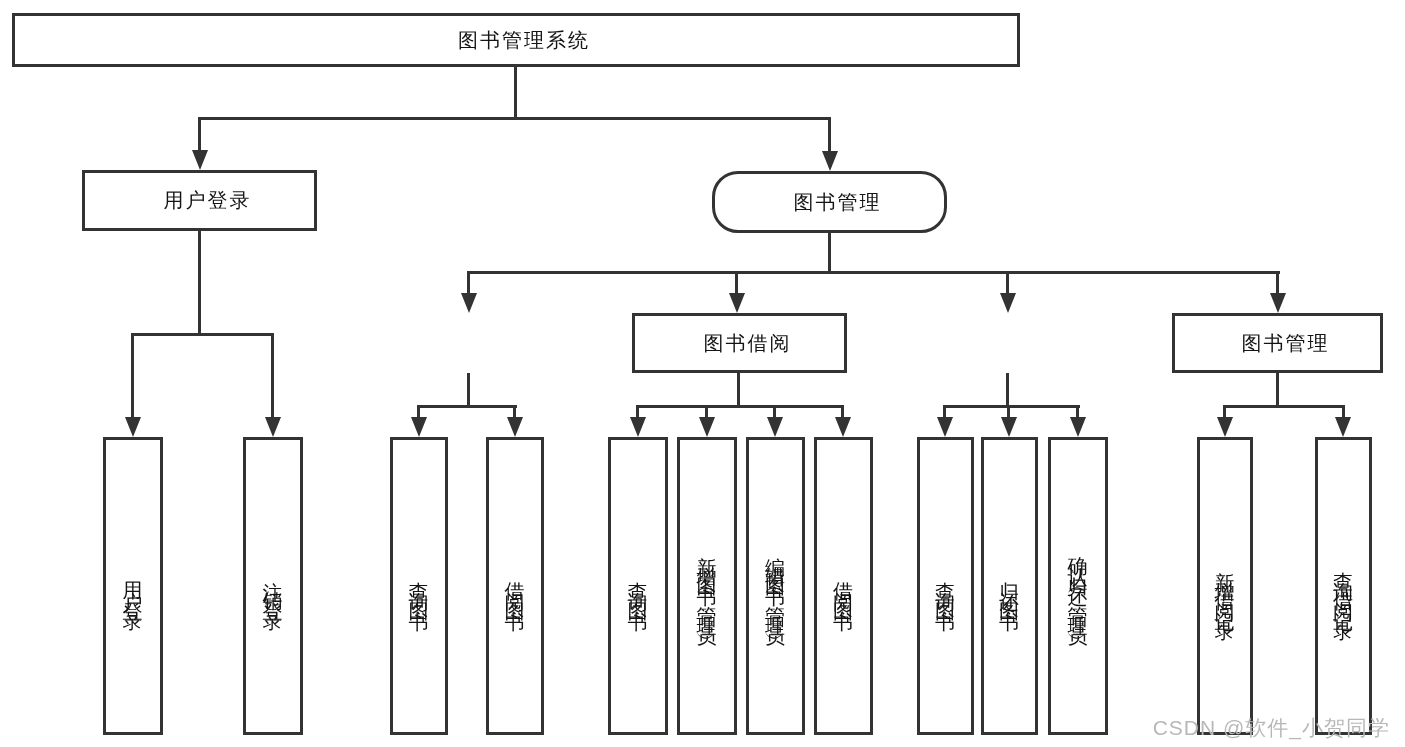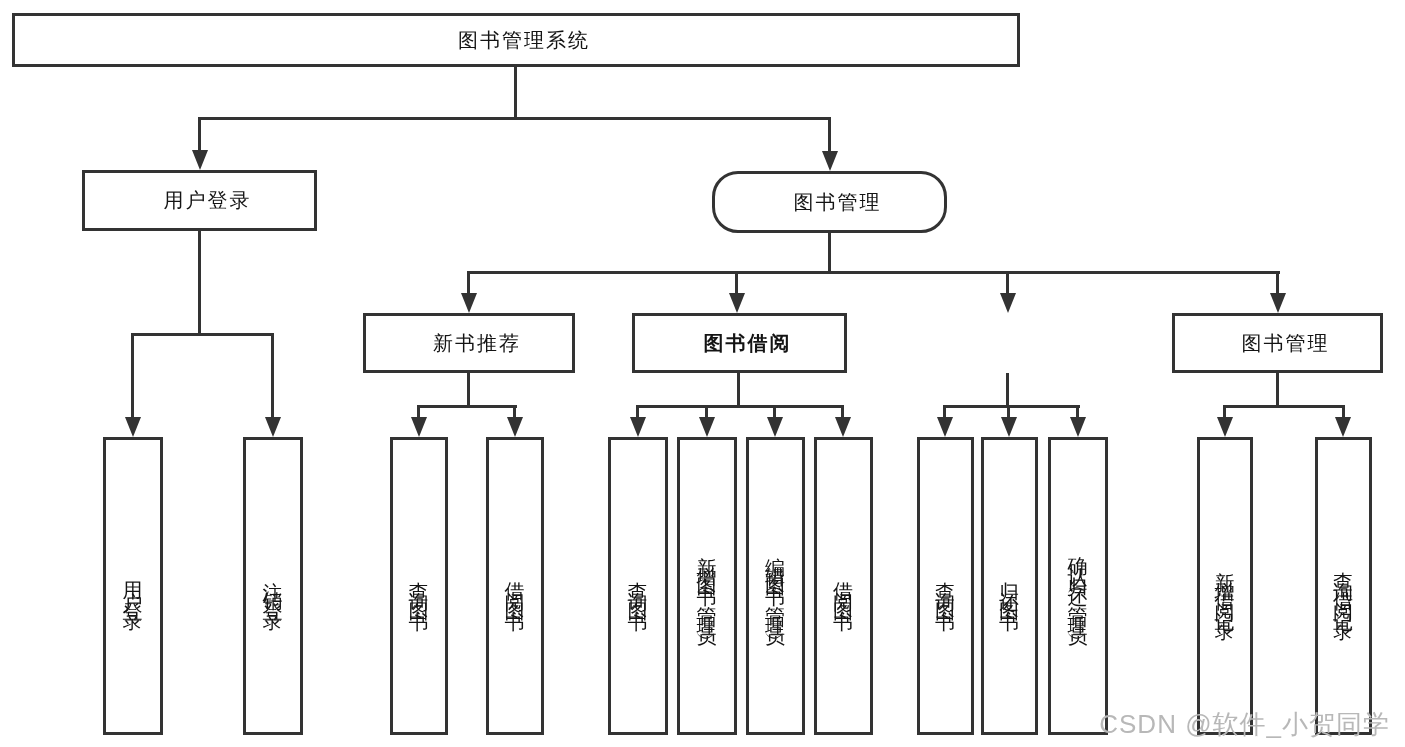--- a/index.html
+++ b/index.html
@@ -24,45 +24,42 @@
     letter-spacing:10px; line-height:1;
   }
   .hline, .vline { position:absolute; background:var(--line,#333); }
   .arrow {
     position:absolute; width:0; height:0;
     border-left:8px solid transparent; border-right:8px solid transparent;
     border-top:20px solid var(--line,#333);
   }
   .watermark {
     position:absolute; right:15px; bottom:5px;
-    color:var(--watermark,#b8b8b8); font-size:26px; letter-spacing:1px;margin-top:21px;
+    color:var(--watermark,#b8b8b8); font-size:21px; letter-spacing:1px;margin-top:21px;
   }
 </style>
 </head>
 <body>
 
 <div class="stage">
 
   <div class="node" style="left:12px; top:13px; width:1008px; height:54px;">
     <span>图书管理系统</span>
   </div>
 
   <div class="node" style="left:82px; top:170px; width:235px; height:61px;">
     <span>用户登录</span>
   </div>
 
   <div class="node" style="left:712px; top:171px; width:235px; height:62px;border-radius:26px;">
     <span>图书管理</span>
   </div>
 
-  <div class="node" style="left:363px; top:313px; width:212px; height:60px;">
-    <span>新书推荐</span>
-  </div>
 
-  <div class="node" style="left:632px; top:313px; width:215px; height:60px;font-weight:bold;">
+  <div class="node" style="left:632px; top:313px; width:215px; height:60px;">
     <span>图书借阅</span>
   </div>
 
 
   <div class="node" style="left:1172px; top:313px; width:211px; height:60px;">
     <span>图书管理</span>
   </div>
 
   <div class="vnode" style="left:103px; top:437px; width:60px; height:298px;">
     <span>用户登录</span>

